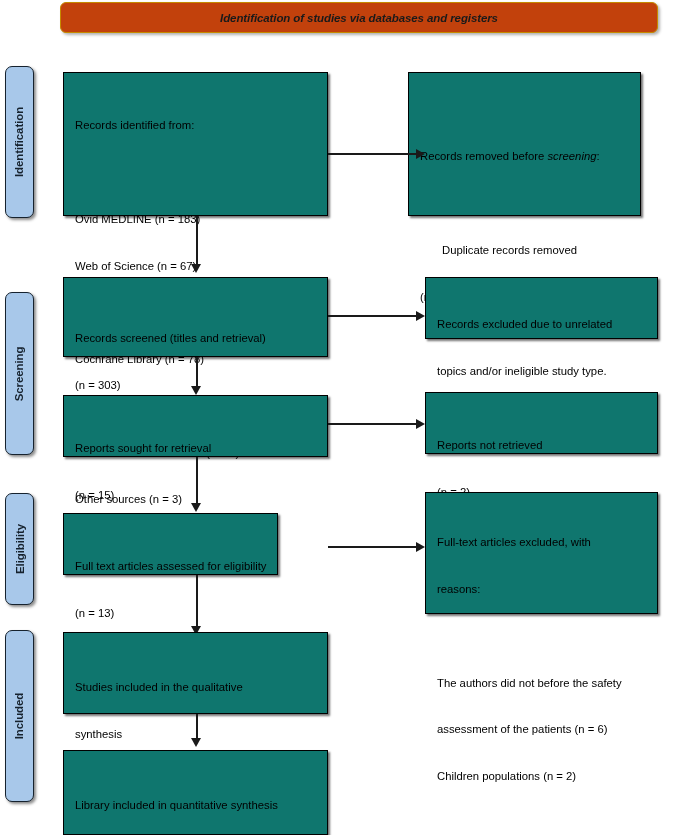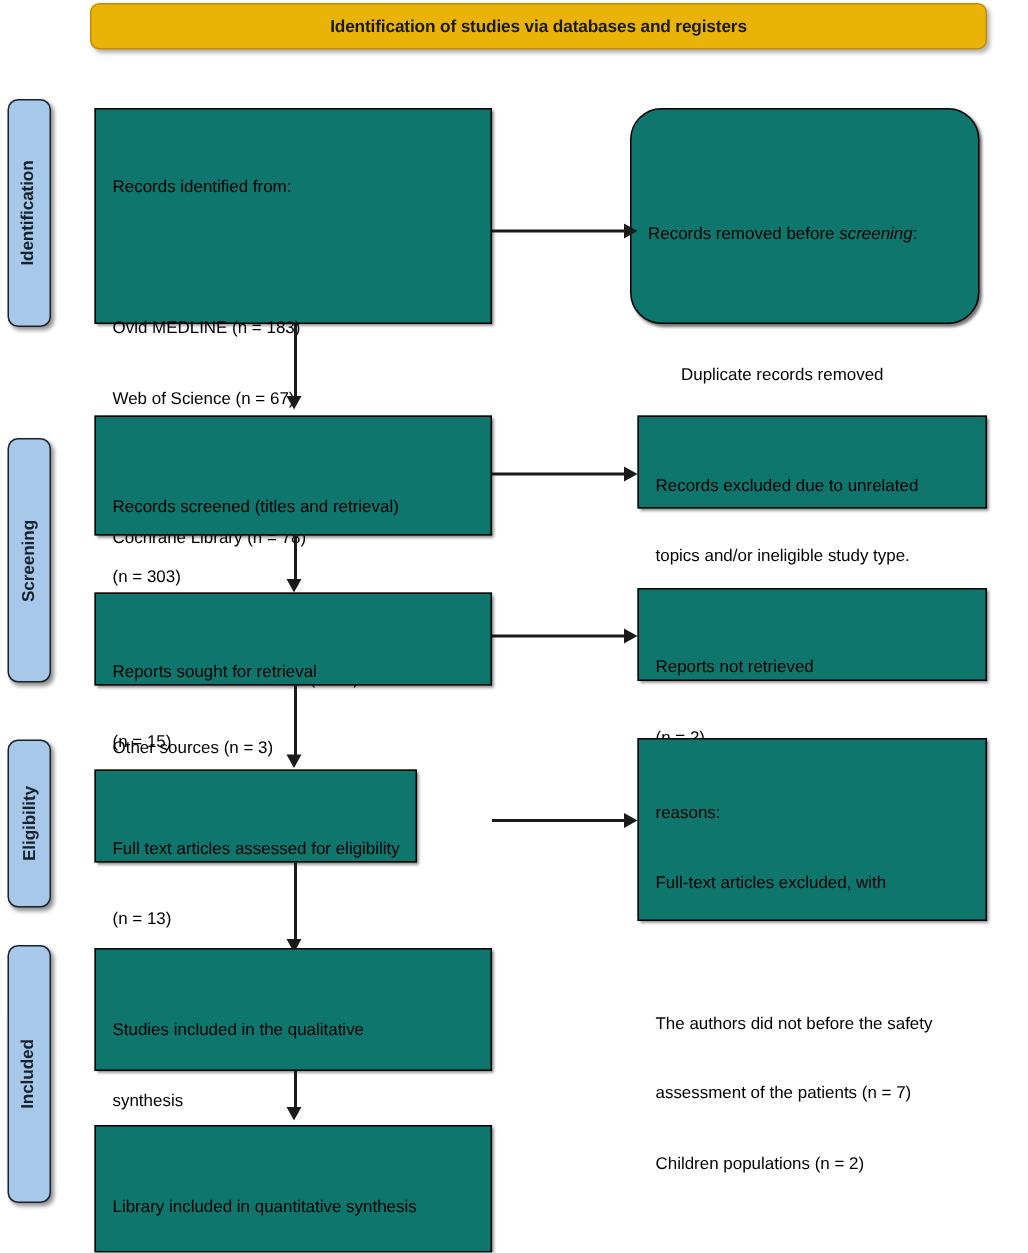--- a/index.html
+++ b/index.html
@@ -16,28 +16,29 @@
     color: #000000;
   }
 
   
   #banner {
     position: absolute;
     left: 60px;
     top: 2px;
     width: 598px;
     height: 31px;
-    background: #eab308;
+    background: #c2410c;
     border: 1px solid #c68a00;
     border-radius: 6px;
     box-shadow: 2px 2px 3px rgba(0,0,0,0.30);
     box-sizing: border-box;
     display: flex;
     align-items: center;
     justify-content: center;
+    font-style: italic;
   }
   #banner .banner-text {
     font-size: 11.5px;
     font-weight: bold;
     letter-spacing: -0.1px;
     color: #1a1a1a;
     text-align: center;
   }
 
   
@@ -142,21 +143,21 @@
     <div>Ovid MEDLINE (n = 183)</div>
     <div>Web of Science (n = 67)</div>
     <div>EMBASE (n = 93)</div>
     <div>Cochrane Library (n = 78)</div>
     <div>Scopus (n = 155)</div>
     <div>Korean Journal Database (n = 2)</div>
     <div>Other sources (n = 3)</div>
   </div>
 </div>
 
-<div class="flow-box" style="left:420px; top:72px; width:233px; height:144px;border-radius:21px;">
+<div class="flow-box" style="left:408px; top:72px; width:233px; height:144px;">
   <div class="box-body" style="top:45px;">
     <div><span>Records removed before </span><em>screening</em><span>:</span></div>
     <div style="height:15.6px;"></div>
     <span class="indented">Duplicate records removed</span>
     <div>(n = 278)</div>
   </div>
 </div>
 
 <div class="v-line" style="left:196px; top:216px; height:50px;"></div>
 <div class="arrow-down" style="left:191px; top:264px;"></div>
@@ -205,25 +206,25 @@
 
 <div class="flow-box" style="left:63px; top:513px; width:215px; height:62px;">
   <div class="box-body" style="top:14px;">
     <div>Full text articles assessed for eligibility</div>
     <div>(n = 13)</div>
   </div>
 </div>
 
 <div class="flow-box" style="left:425px; top:492px; width:233px; height:122px;">
   <div class="box-body" style="top:11px;">
+    <div>Full-text articles excluded, with</div>
     <div>reasons:</div>
-    <div>Full-text articles excluded, with</div>
     <div style="height:15.6px;"></div>
     <div>The authors did not before the safety</div>
-    <div>assessment of the patients (n = 7)</div>
+    <div>assessment of the patients (n = 6)</div>
     <div>Children populations (n = 2)</div>
   </div>
 </div>
 
 <div class="h-line" style="left:328px; top:546px; width:91px;"></div>
 <div class="arrow-right" style="left:416px; top:541.5px;"></div>
 <div class="v-line" style="left:196px; top:575px; height:53px;"></div>
 <div class="arrow-down" style="left:191px; top:626px;"></div>
 
 <div class="flow-box" style="left:63px; top:632px; width:265px; height:82px;">

